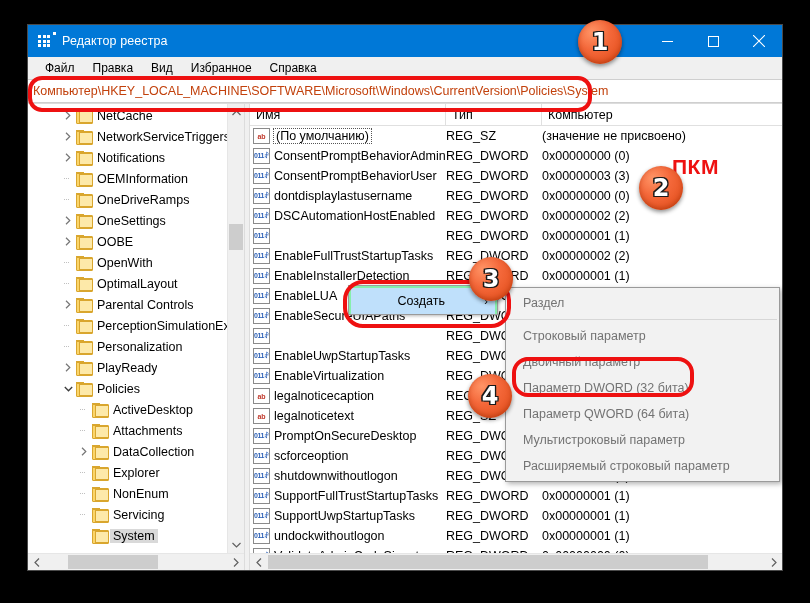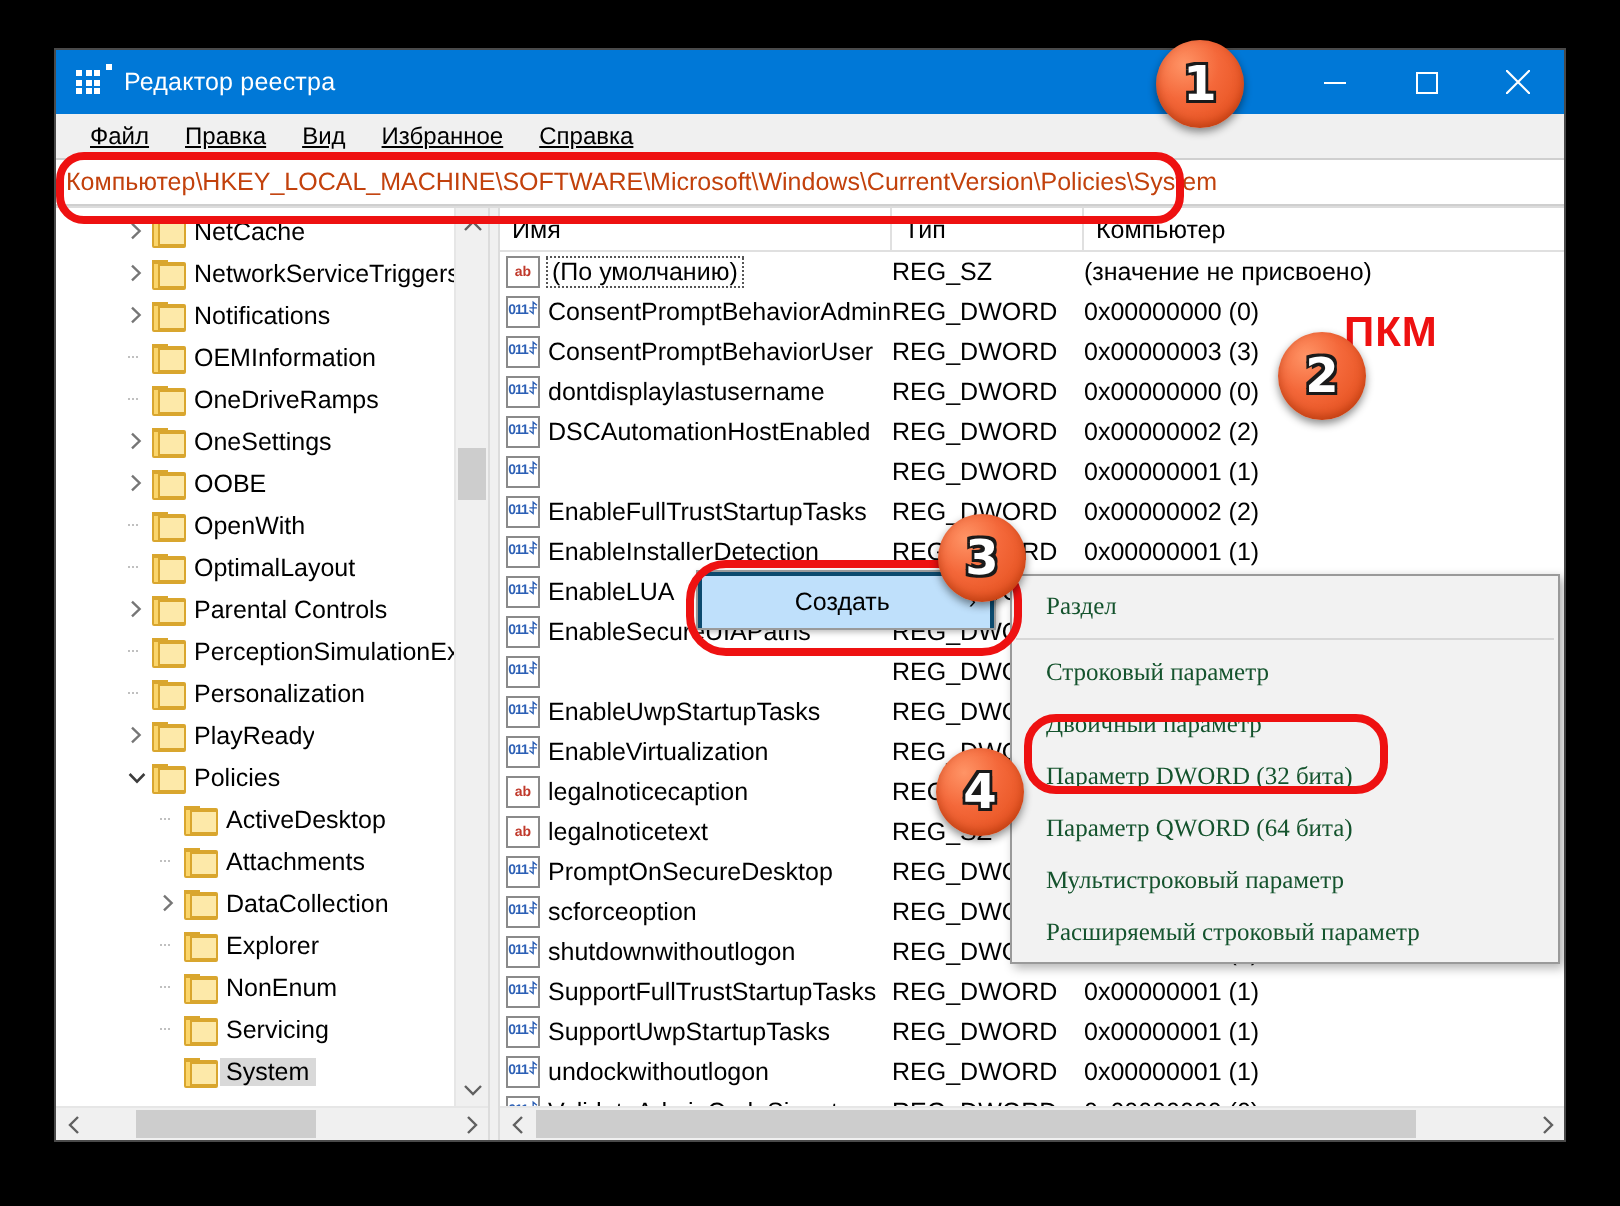--- a/index.html
+++ b/index.html
@@ -46,21 +46,21 @@
   .winbtn{
     width:46px;height:32px;display:flex;align-items:center;justify-content:center;
     color:#fff;font-size:12px;
   }
   .winbtn svg{display:block;}
   
   .menubar{
     height:22px;background:#f0f0f0;display:flex;align-items:center;
     padding-left:8px;flex:0 0 22px;font-size:12px;color:#000;
   }
-  .menuitem{padding:2px 9px;text-decoration:underline;}
+  .menuitem{padding:2px 9px;}
   
   .addressbar{
     height:22px;background:#fff;border:1px solid #cfcfcf;border-left:none;border-right:none;
     display:flex;align-items:center;flex:0 0 22px;
   }
   .addressbar .path{
     font-size:12.5px;color:#c2410c;padding-left:5px;white-space:nowrap;
   }
   
   .split{flex:1 1 auto;display:flex;min-height:0;background:#fff;border-top:1px solid #dcdcdc;}
@@ -135,37 +135,37 @@
     display:flex;align-items:center;justify-content:center;overflow:hidden;
   }
   .ricon.ab{color:#c0392b;}
   .ricon.ab::after{content:"ab";}
   .ricon.dw{color:#2b5fb5;letter-spacing:-0.5px;}
   .ricon.dw::after{content:"011\A110";white-space:pre;line-height:6px;text-align:center;}
   .defname{outline:1px dotted #555;padding:0 2px;}
   
   .ctxsub{
     position:absolute;left:348px;top:285px;width:150px;height:30px;
-    background:#0c4a6e;border:1px solid #9a9a9a;box-shadow:1px 1px 3px rgba(0,0,0,.28);
+    background:#86efac;border:1px solid #9a9a9a;box-shadow:1px 1px 3px rgba(0,0,0,.28);
     box-sizing:border-box;padding:2px;
   }
   .ctxsub .item{
     height:24px;background:#bfe0fb;border:1px solid #bfe0fb;
     display:flex;align-items:center;font-size:12.5px;color:#000;padding:0 6px;
   }
   .ctxsub .item .lbl{margin:0 auto;}
   .ctxsub .item .chev{color:#000;font-size:11px;}
   .ctxmenu{
     position:absolute;left:505px;top:287px;width:275px;
     background:#f2f2f2;border:1px solid #9a9a9a;box-shadow:2px 2px 5px rgba(0,0,0,.30);
     padding:2px 0;box-sizing:border-box;
   }
   .ctxmenu .mi{
     height:26px;display:flex;align-items:center;padding-left:17px;
-    font-size:12.5px;color:#14532d;white-space:nowrap;font-family:Liberation Serif, serif;
+    font-size:12.5px;color:#737373;white-space:nowrap;
   }
   .ctxmenu .sep{height:1px;background:#d7d7d7;margin:3px 2px;}
   
   .badge{
     position:absolute;width:44px;height:44px;border-radius:50%;
     background:radial-gradient(circle at 32% 28%,#ff9466 0%,#f4683a 40%,#e04a16 100%);
     box-shadow:0 2px 4px rgba(0,0,0,.45), inset 0 -2px 5px rgba(150,40,0,.5);
     display:flex;align-items:center;justify-content:center;
     color:#fff;font-size:24px;font-weight:bold;
     font-family:"DejaVu Sans",sans-serif;

